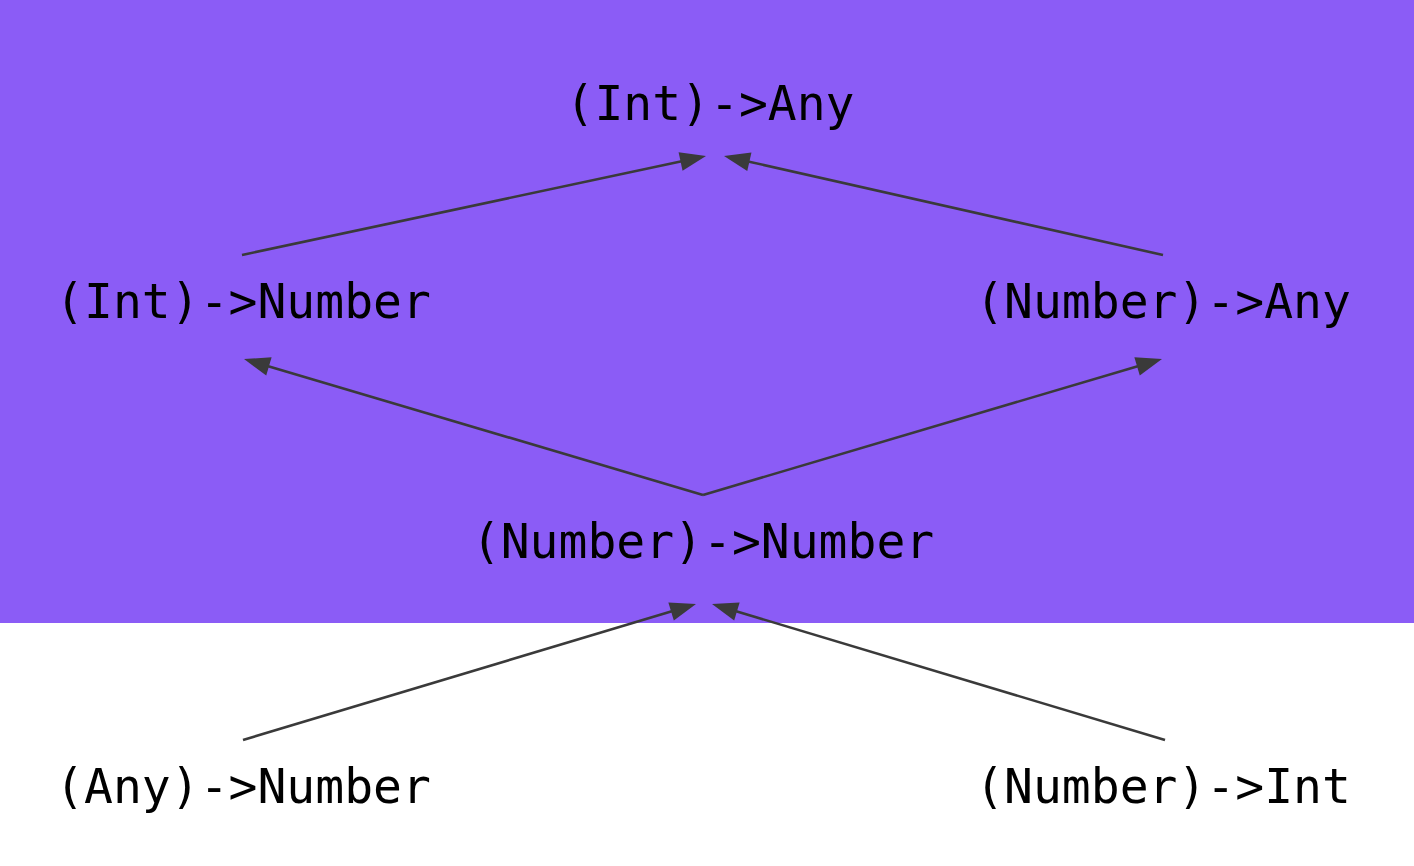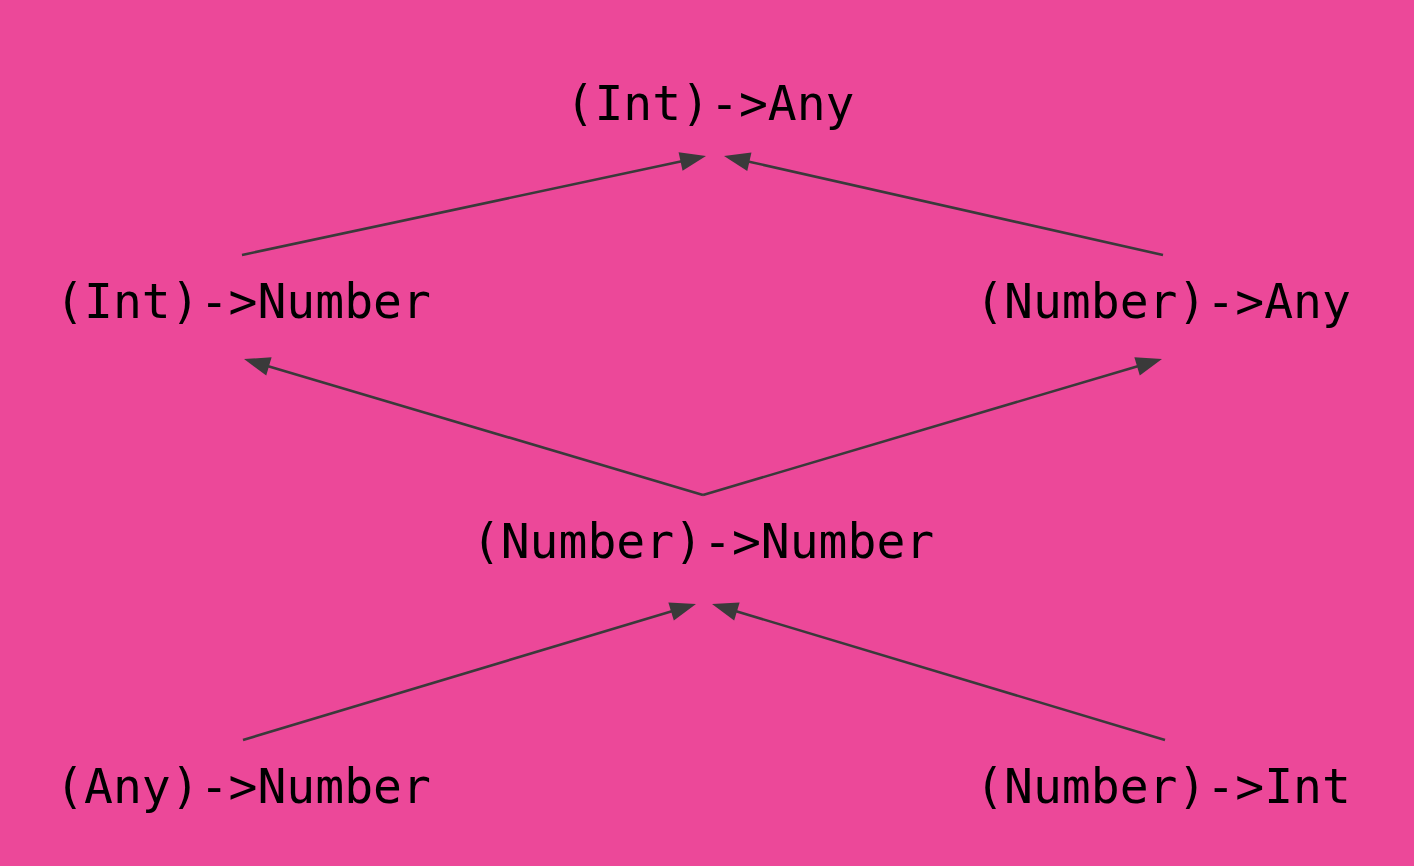--- a/index.html
+++ b/index.html
@@ -10,22 +10,22 @@
   }
   body {
     width: 1414px;
     height: 866px;
     overflow: hidden;
     font-family: "DejaVu Sans Mono", "Liberation Mono", monospace;
   }
   #diagram-root {
     position: relative;
     width: 1414px;
-    height: 866px;
-    background: #ec4899;
+    height: 623px;
+    background: #8b5cf6;
   }
   svg#lattice-svg {
     position: absolute;
     left: 0;
     top: 0;
     width: 1414px;
     height: 866px;
     display: block;
   }
   .node-label {

